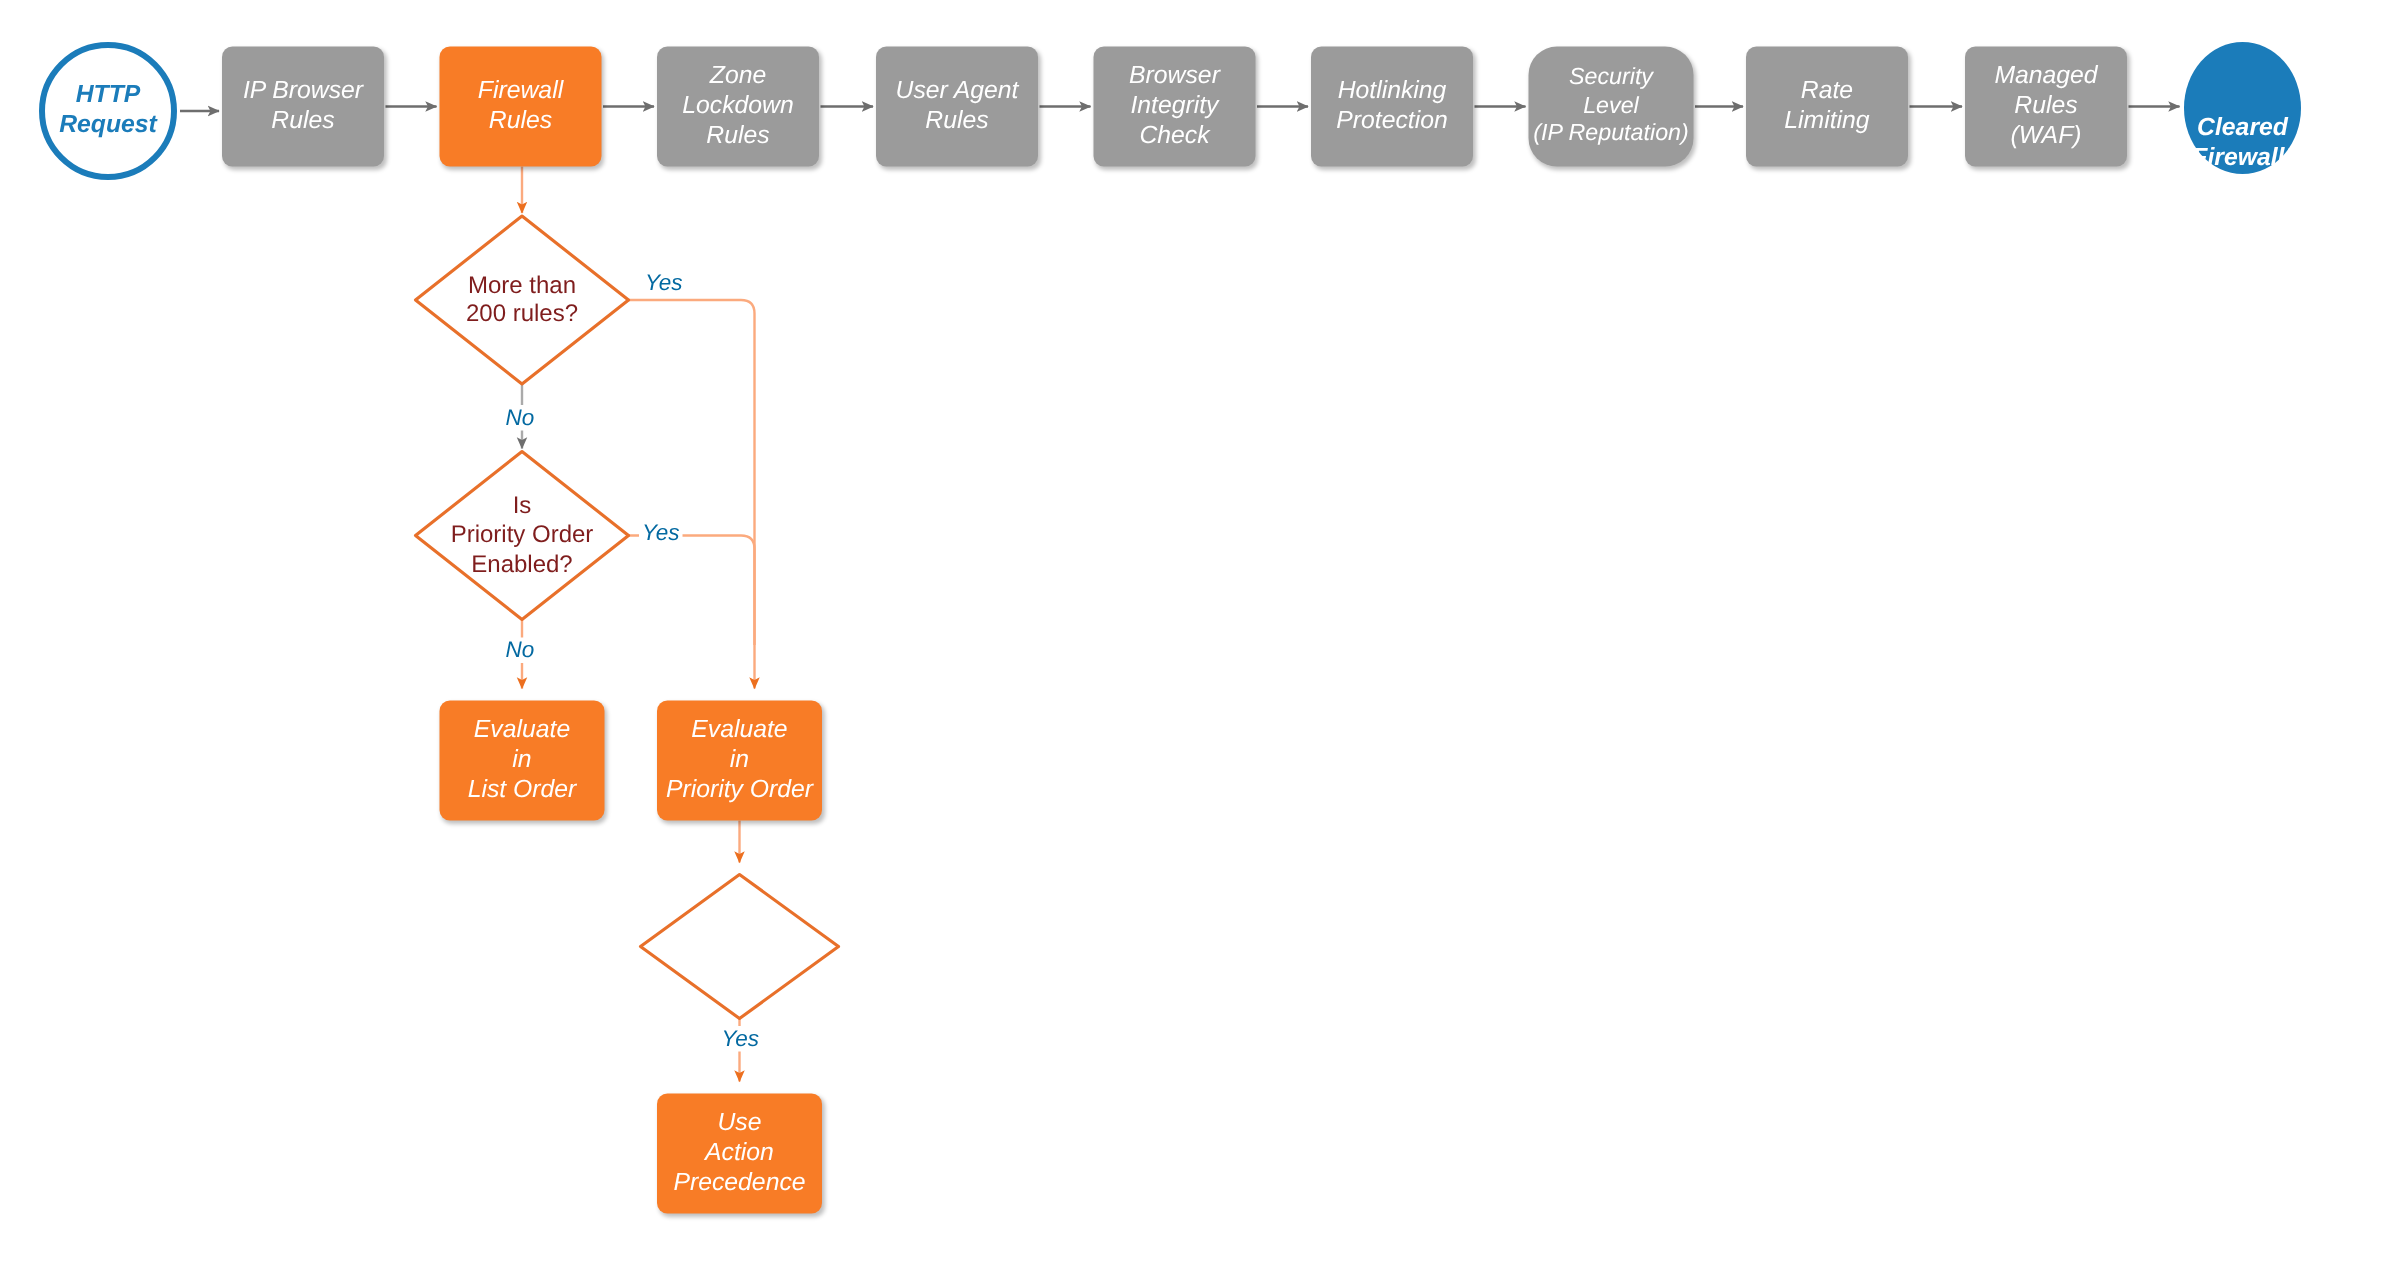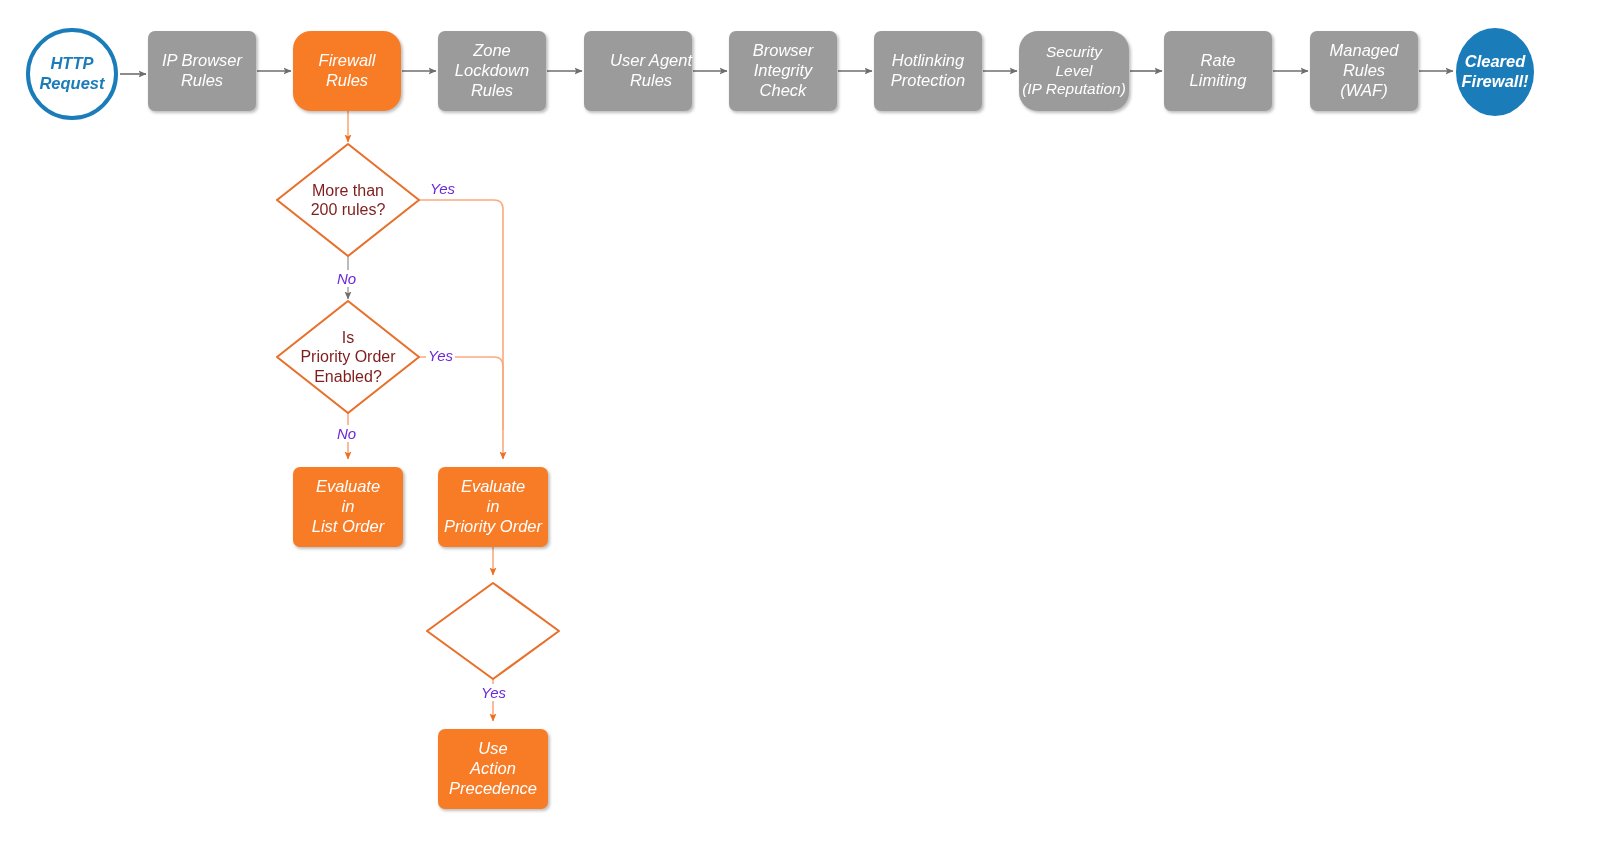--- a/index.html
+++ b/index.html
@@ -51,36 +51,37 @@
     font-size: 16.5px;
   }
   .terminator.start {
     background: #ffffff;
     border: 4px solid #1b7cba;
     color: #1b7cba;
   }
   .terminator.end {
     background: #1b7cba;
     color: #ffffff;
+    align-items: flex-end;
   }
   .decision {
     font-size: 16px;
     color: #7f1d1d;
     background: transparent;
     z-index: 2;
   }
   .decision .dtext {
     position: relative;
     z-index: 3;
   }
   .edge-label {
     position: absolute;
     font-style: italic;
     font-size: 15px;
-    color: #6d28d9;
+    color: #0369a1;
     white-space: nowrap;
     background: #ffffff;
     padding: 0 2px;
     z-index: 4;
   }
 </style>
 </head>
 <body>
 
 <div id="canvas">
@@ -141,32 +142,32 @@
   <div class="node terminator start" style="left:26px;top:28px;width:92px;height:92px;">
     <span>HTTP
 Request</span>
   </div>
 
   <div class="node proc gray" style="left:148px;top:31px;width:108px;height:80px;">
     <span>IP Browser
 Rules</span>
   </div>
 
-  <div class="node proc orange" style="left:293px;top:31px;width:108px;height:80px;border-radius:18px;">
+  <div class="node proc orange" style="left:293px;top:31px;width:108px;height:80px;">
     <span>Firewall
 Rules</span>
   </div>
 
   <div class="node proc gray" style="left:438px;top:31px;width:108px;height:80px;">
     <span>Zone
 Lockdown
 Rules</span>
   </div>
 
-  <div class="node proc gray" style="left:584px;top:31px;width:108px;height:80px;justify-content:flex-end;">
+  <div class="node proc gray" style="left:584px;top:31px;width:108px;height:80px;">
     <span>User Agent
 Rules</span>
   </div>
 
   <div class="node proc gray" style="left:729px;top:31px;width:108px;height:80px;">
     <span>Browser
 Integrity
 Check</span>
   </div>
 

